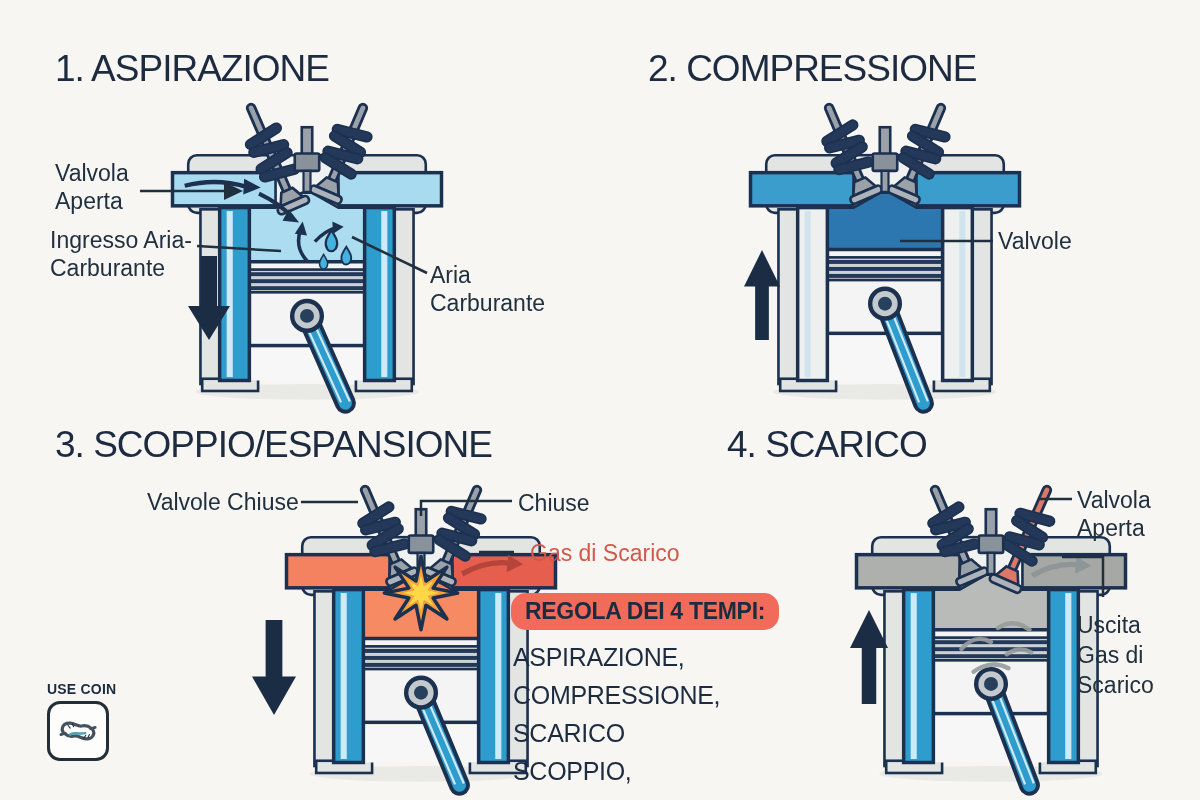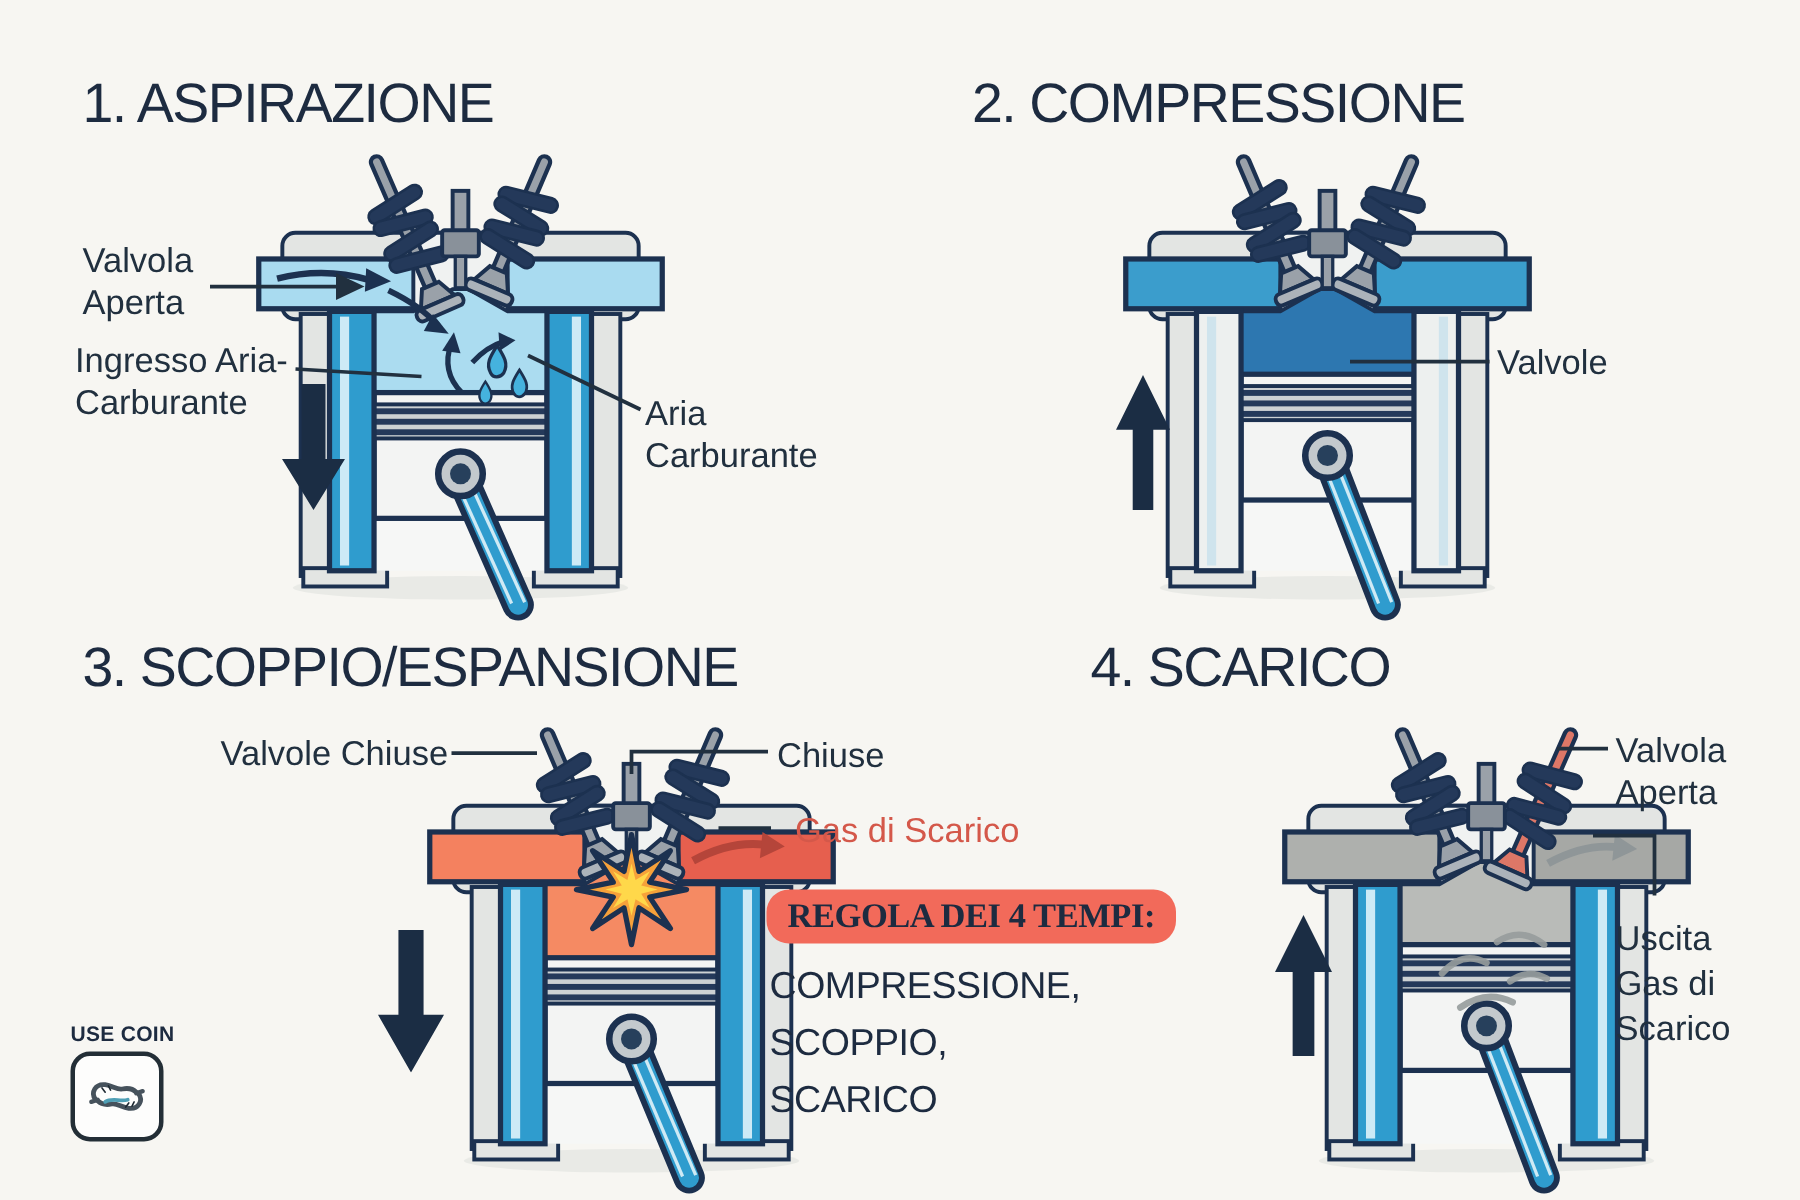--- a/index.html
+++ b/index.html
@@ -25,21 +25,21 @@
   #l-p3-valves{left:147px;top:488px;white-space:nowrap}
   #l-p3-candela{left:518px;top:489px;white-space:nowrap}
   #l-p3-gas{left:530px;top:539px;white-space:nowrap;color:var(--accent-red)}
   #l-p4-valve{left:1077px;top:486px;width:110px}
   #l-p4-uscita{left:1077px;top:610px;width:100px;line-height:30px}
 
   #rule-box{
     position:absolute;left:511px;top:593px;
     background:var(--rule-box-bg);color:var(--title);
     font-size:23px;font-weight:700;letter-spacing:-0.3px;
-    padding:5px 14px;border-radius:15px;white-space:nowrap;font-family:Liberation Serif, serif;
+    padding:5px 14px;border-radius:15px;white-space:nowrap;
   }
   #rule-list{
     position:absolute;left:513px;top:638px;
     font-size:25px;line-height:38px;color:var(--title);letter-spacing:-0.3px;
   }
 
   .engine{position:absolute;width:262px;height:304px;overflow:visible}
   #e1{left:176px;top:101px}
   #e2{left:754px;top:101px}
   #e3{left:290px;top:483px}
@@ -393,23 +393,24 @@
 <div class="lbl" id="l-p3-valves">Valvole Chiuse</div>
 <div class="lbl" id="l-p3-candela">Chiuse</div>
 <div class="lbl" id="l-p3-gas">Gas di Scarico</div>
 <div class="lbl" id="l-p4-valve">Valvola Aperta</div>
 <div class="lbl" id="l-p4-uscita">Uscita Gas di Scarico</div>
 
 <div id="rule-box">
   <span>REGOLA DEI 4 TEMPI:</span>
 </div>
 <div id="rule-list">
+  <div>ASPIRAZIONE,</div>
   <div>COMPRESSIONE,</div>
+  <div>SCARICO</div>
   <div>SCOPPIO,</div>
-  <div>SCARICO</div>
 </div>
 
 <svg id="leaders" width="1200" height="800">
   <path d="M140,191 H226"></path>
   <polygon points="224,182 243,191 224,200"></polygon>
   <path d="M197,246 L281,251"></path>
   <path d="M352,237 L427,273"></path>
   <path d="M900,241 H993"></path>
   <path d="M301,502 H358"></path>
   <path d="M421,516 V501 H512"></path>

